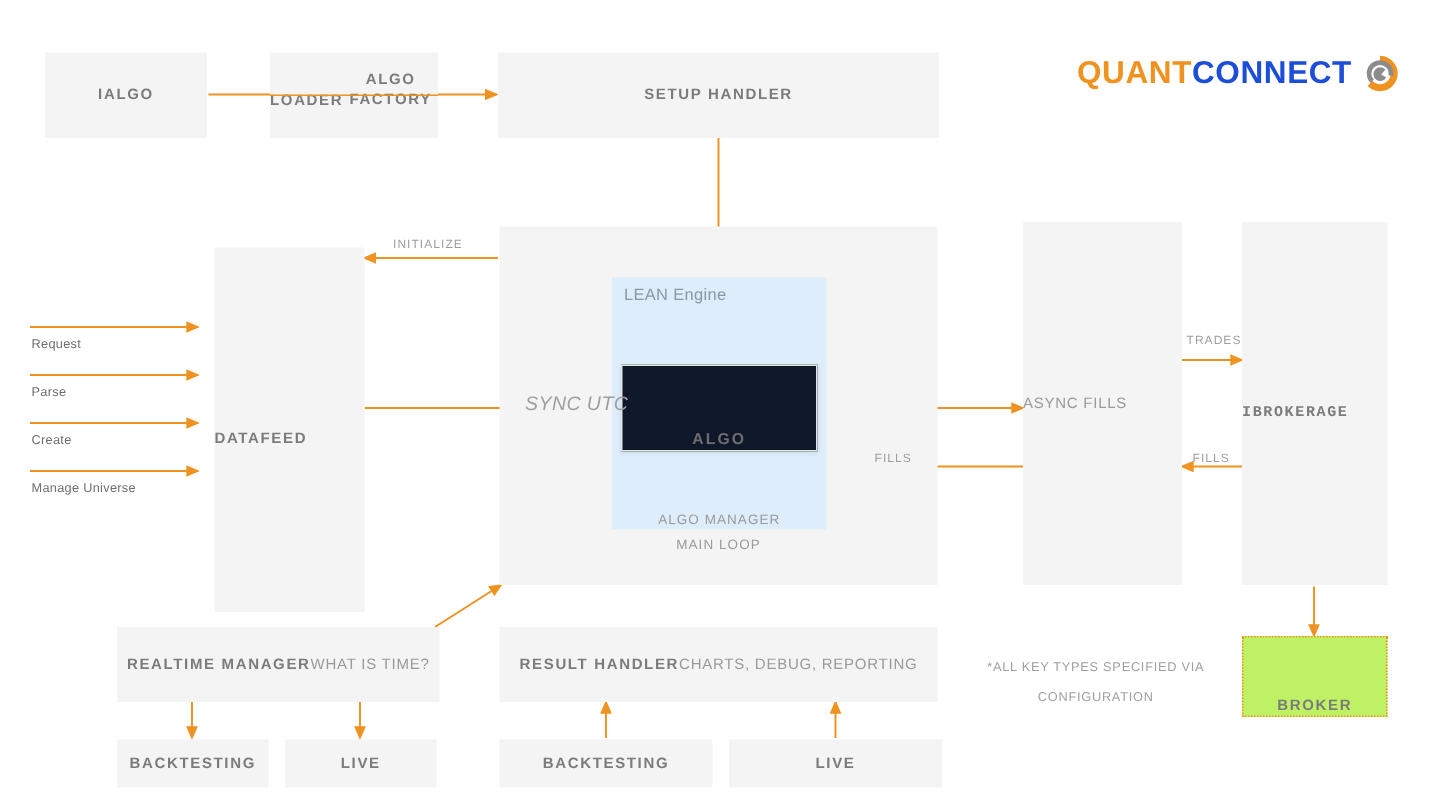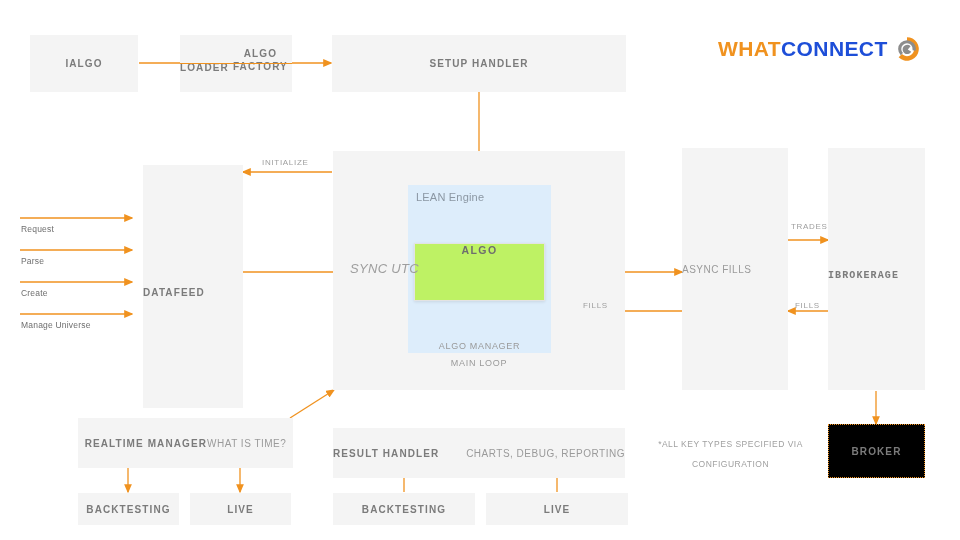--- a/index.html
+++ b/index.html
@@ -59,26 +59,26 @@
     box-sizing: border-box;
   }
   .lean-label {
     position: absolute;
     font-size: 11px;
     color: #8b97a3;
     letter-spacing: 0.2px;
   }
   .algo-panel {
     position: absolute;
-    background: #bef264;
+    background: #0f172a;
     border: 1px solid #e3e3e3;
     box-shadow: 0 1px 3px rgba(0,0,0,0.10);
     box-sizing: border-box;
     display: flex;
-    align-items: flex-start;
+    align-items: flex-end;
     justify-content: center;
   }
   .algo-panel .box-title { letter-spacing: 1.4px; color: #6e6e6e; font-size: 10.5px;}
   .algo-manager-label {
     position: absolute;
     font-size: 9px;
     letter-spacing: 0.7px;
     color: #9a9a9a;
     text-align: center;
     width: 100%;
@@ -115,25 +115,25 @@
     line-height: 20px;
     white-space: pre-line;
   }
   .divider {
     position: absolute;
     background: #f0921f;
     height: 1px;
   }
   .broker-box {
     position: absolute;
-    background: #000000;
+    background: #bef264;
     border: 1.5px dotted #f0921f;
     box-sizing: border-box;
     display: flex;
-    align-items: center;
+    align-items: flex-end;
     justify-content: center;
   }
   
   #logo {
     position: absolute;
     left: 718px;
     top: 34px;
     display: flex;
     align-items: center;
     height: 30px;
@@ -238,21 +238,21 @@
 
 <div class="box" style="left:828px; top:148px; width:97px; height:242px;font-family:Liberation Mono, monospace;">
   <div class="box-title" style="margin-top:12px;">IBROKERAGE</div>
 </div>
 
 <div class="box centered-title" style="left:78px; top:418px; width:215px; height:50px;">
   <div class="box-title">REALTIME MANAGER</div>
   <div class="box-sub">WHAT IS TIME?</div>
 </div>
 
-<div class="box centered-title" style="left:333px; top:428px; width:292px; height:50px;justify-content:space-between;">
+<div class="box centered-title" style="left:333px; top:418px; width:292px; height:50px;">
   <div class="box-title">RESULT HANDLER</div>
   <div class="box-sub">CHARTS, DEBUG, REPORTING</div>
 </div>
 
 <div class="box centered-title" style="left:78px; top:493px; width:101px; height:32px;">
   <div class="box-title">BACKTESTING</div>
 </div>
 <div class="box centered-title" style="left:190px; top:493px; width:101px; height:32px;">
   <div class="box-title">LIVE</div>
 </div>
@@ -276,21 +276,21 @@
 <div class="flow-label" style="left:21px; top:224px;">Request</div>
 <div class="flow-label" style="left:21px; top:256px;">Parse</div>
 <div class="flow-label" style="left:21px; top:288px;">Create</div>
 <div class="flow-label" style="left:21px; top:320px;">Manage Universe</div>
 
 <div class="note" style="left:648px; top:434px; width:165px;">*ALL KEY TYPES SPECIFIED VIA
 CONFIGURATION</div>
 
 <div id="logo">
   <div class="logo-text">
-    <span class="logo-quant">WHAT</span><span class="logo-connect">CONNECT</span>
+    <span class="logo-quant">QUANT</span><span class="logo-connect">CONNECT</span>
   </div>
   <div class="logo-mark">
     <svg width="28" height="28" viewBox="0 0 28 28">
       <path d="M14 2.2 a11.8 11.8 0 1 1 -8.34 20.14 l3.3 -3.3 A7.13 7.13 0 1 0 14 6.87 z" fill="#f0921f"></path>
       <circle cx="14" cy="14" r="7.3" fill="none" stroke="#8c8c8c" stroke-width="3.1" stroke-dasharray="30 16" transform="rotate(135 14 14)"></circle>
       <path d="M17.6 11.3 a4.6 4.6 0 1 0 0.6 5.4 l-3.4 -2.1 z" fill="#8c8c8c"></path>
     </svg>
   </div>
 </div>
 

